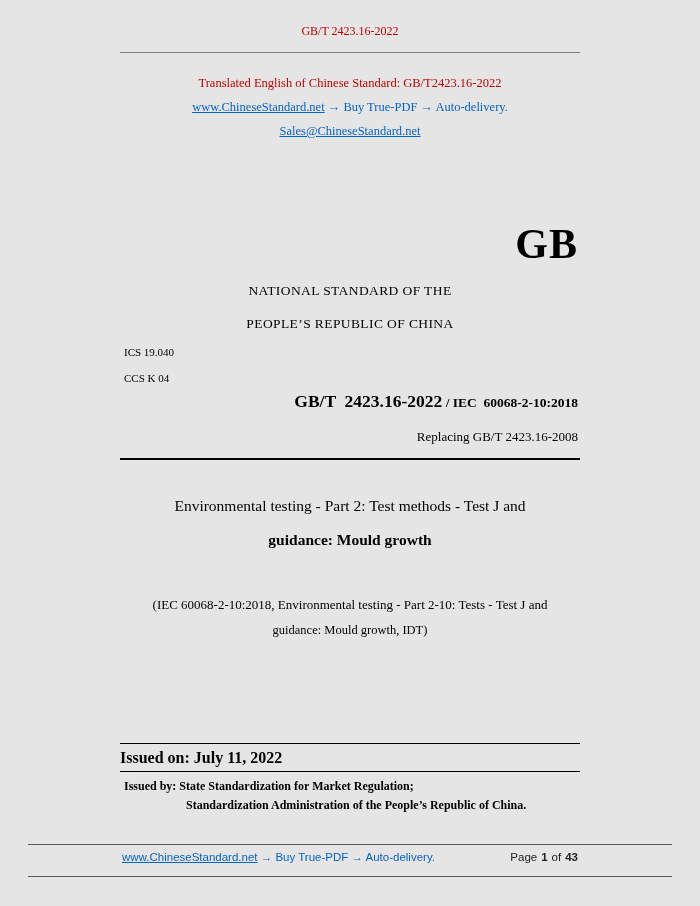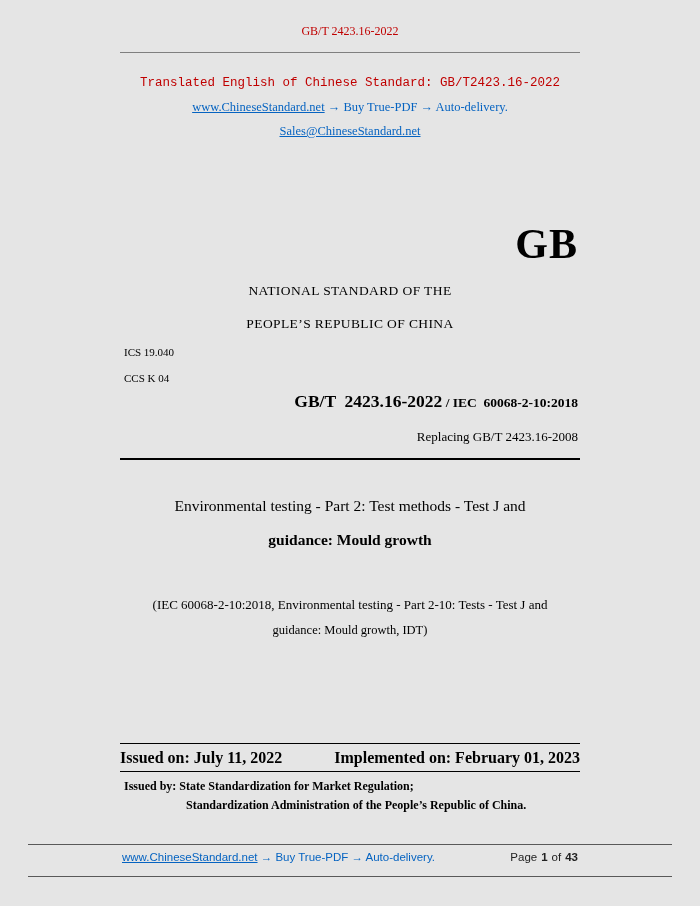--- a/index.html
+++ b/index.html
@@ -21,21 +21,21 @@
   .red { color: #c00000; }
   .blue { color: #0563c1; }
   a.link {
     color: #0563c1;
     text-decoration: underline;
     cursor: pointer;
   }
 
   .top-code   { top: 24px;  font-size: 12px; }
   .top-rule   { top: 52px;  left: 120px; width: 460px; border-top: 1px solid #7f7f7f; }
-  .translated { top: 76px;  font-size: 12.5px; font-family: Liberation Mono, monospace; }
+  .translated { top: 76px;  font-size: 12.5px; }
   .buyline    { top: 100px; font-size: 12.5px; }
   .emailline  { top: 124px; font-size: 12.5px; }
 
   .gb-logo {
     top: 220px; right: 122px;
     font-size: 42px; font-weight: bold; letter-spacing: 1px;
   }
   .nat1 { top: 283px; font-size: 13.5px; letter-spacing: .4px; }
   .nat2 { top: 316px; font-size: 13.5px; letter-spacing: .4px; }
 
@@ -121,21 +121,20 @@
 
 
   <div class="abs center idt1">(IEC 60068-2-10:2018, Environmental testing - Part 2-10: Tests - Test J and</div>
 
   <div class="abs center idt2">guidance: Mould growth, IDT)</div>
 
   <div class="abs rule-a"></div>
 
   <div class="abs datesrow">
     <span>Issued on: July 11, 2022</span>
-    <span>Implemented on: February 01, 2023</span>
   </div>
 
   <div class="abs rule-b"></div>
 
   <div class="abs issued1">Issued by: State Standardization for Market Regulation;</div>
 
   <div class="abs issued2">Standardization Administration of the People’s Republic of China.</div>
 
   <div class="abs f-rule-top"></div>
 

